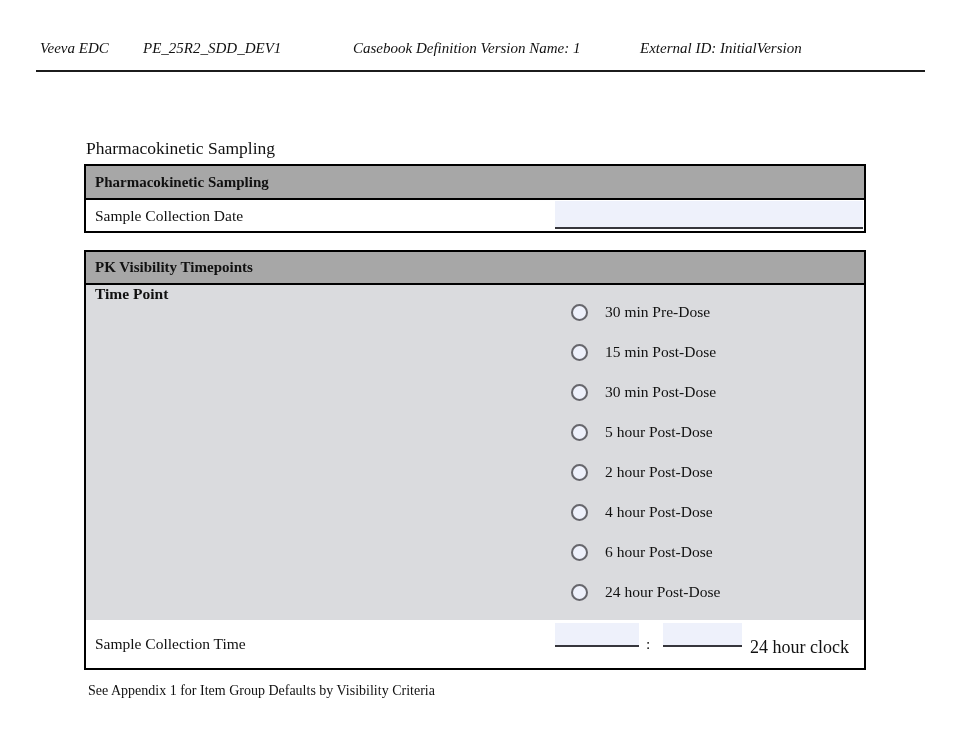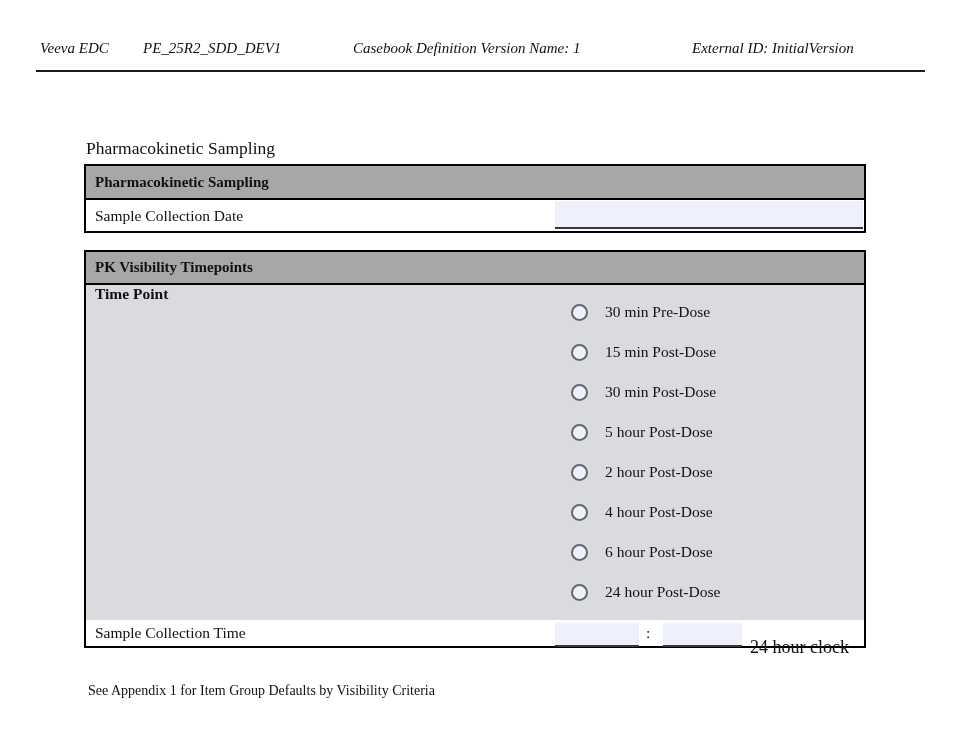--- a/index.html
+++ b/index.html
@@ -16,21 +16,21 @@
   .doc-header span {
     position:absolute;
     top:40px;
     font-style:italic;
     font-size:15px;
     white-space:nowrap;
   }
   .h-app      { left:40px; }
   .h-study    { left:143px; }
   .h-version  { left:317px;margin-left:36px; }
-  .h-external { left:692px; }
+  .h-external { left:640px; }
   .h-rule {
     position:absolute;
     left:36px; top:70px;
     width:889px; height:2px;
     background:#1c1c1c;
   }
 
   
   .form-title {
     position:absolute;
@@ -110,21 +110,21 @@
     background:#eef1fb;
     flex:0 0 auto;
   }
   .opt-label {
     margin-left:17px;
     font-size:15.5px;
     white-space:nowrap;
   }
 
   
-  .time-row { height:26px;text-align:right; }
+  .time-row { height:48px;text-align:right; }
   .time-field { top:3px; height:22px; }
   .hour-field   { left:469px; width:84px; }
   .minute-field { left:577px; width:79px; }
   .time-colon {
     position:absolute;
     left:560px; top:50%;
     transform:translateY(-50%);
     font-size:15.5px;
   }
   .time-note {

